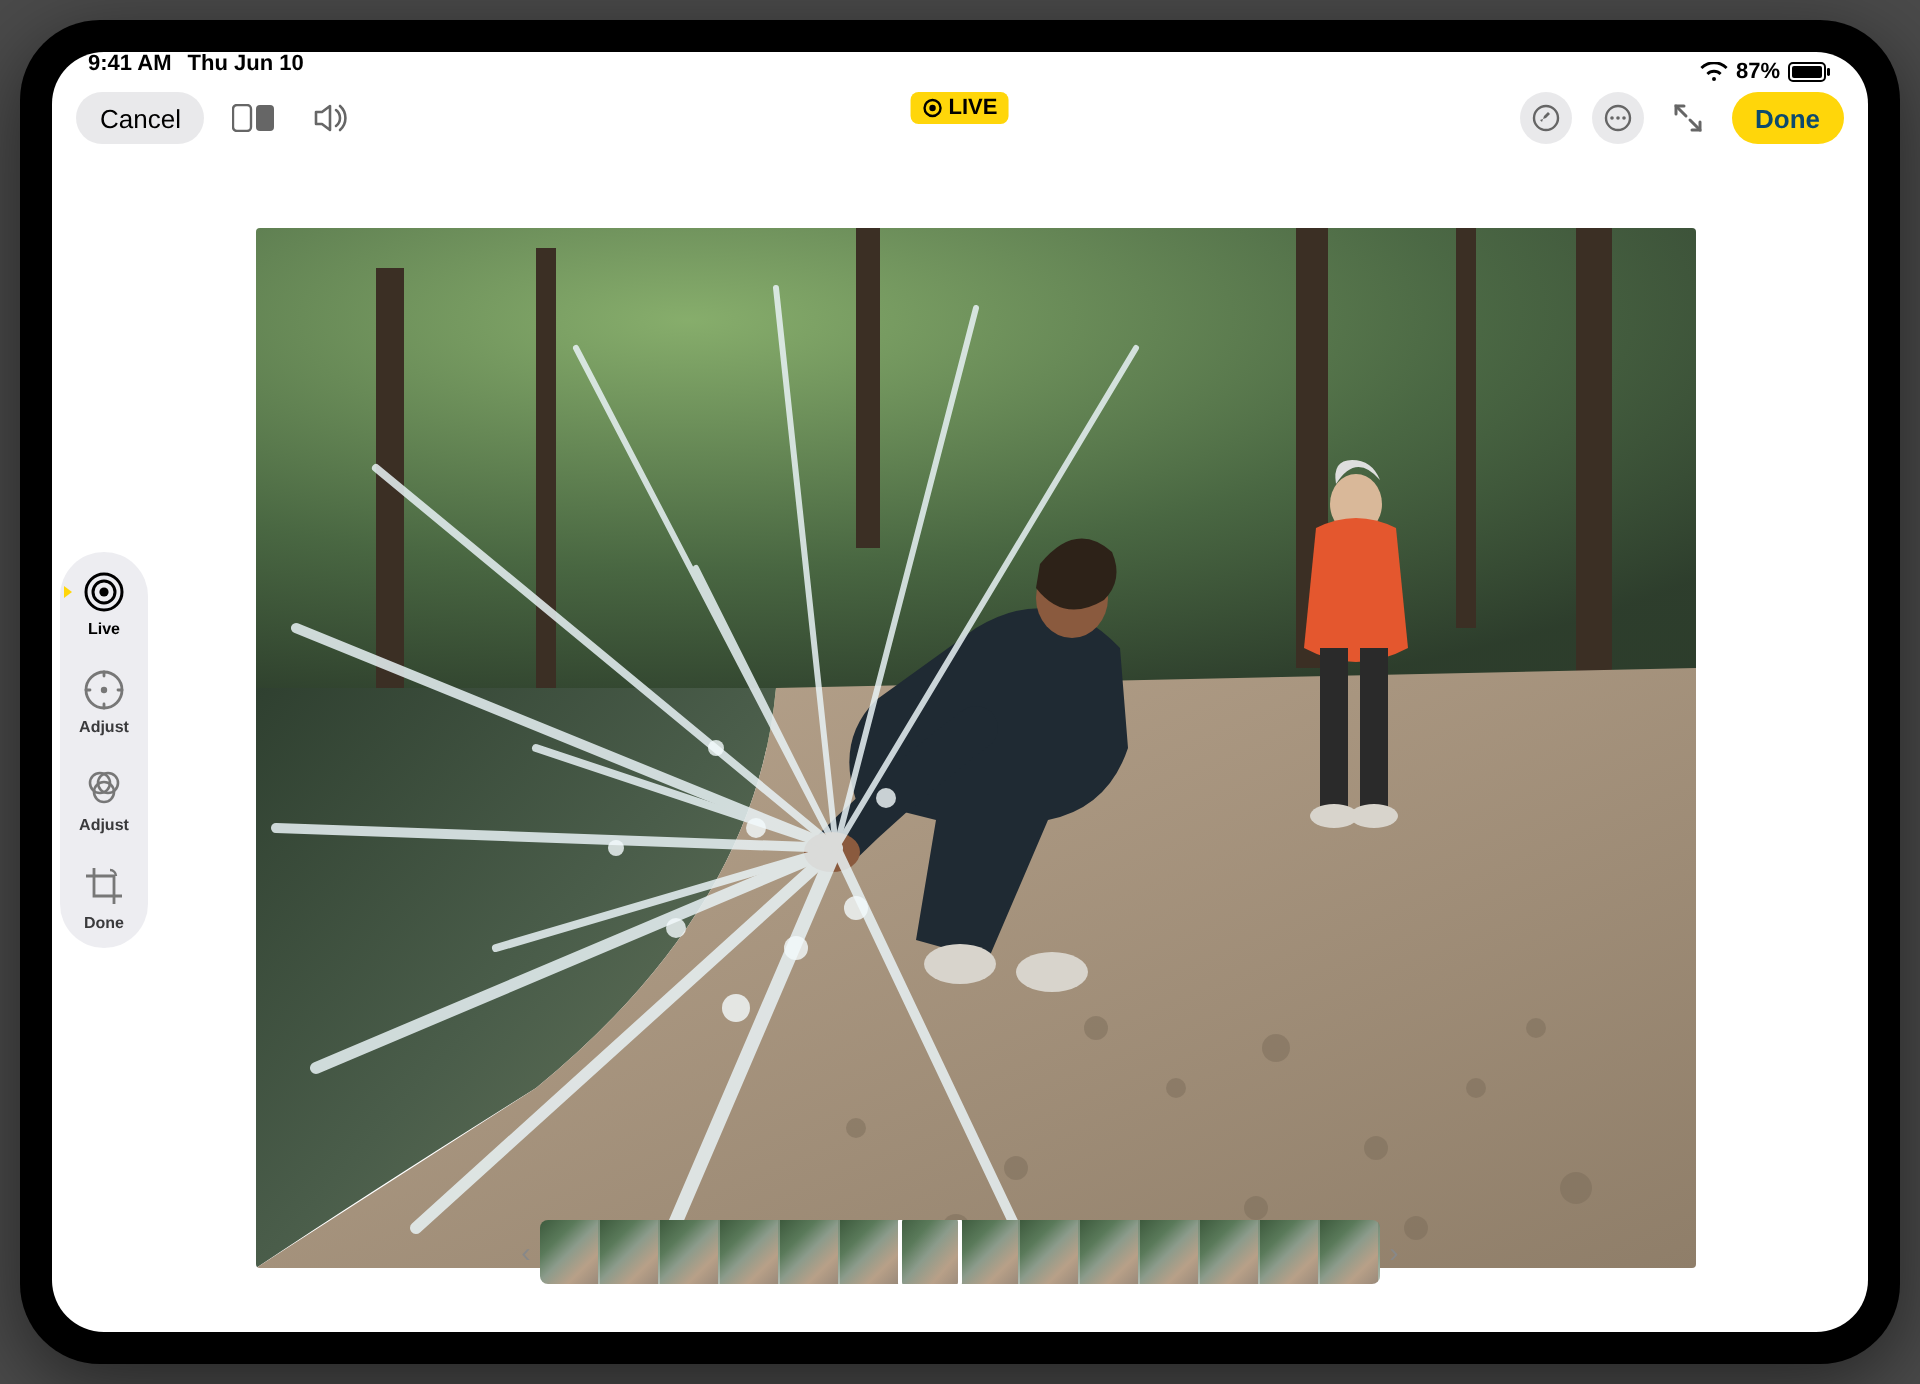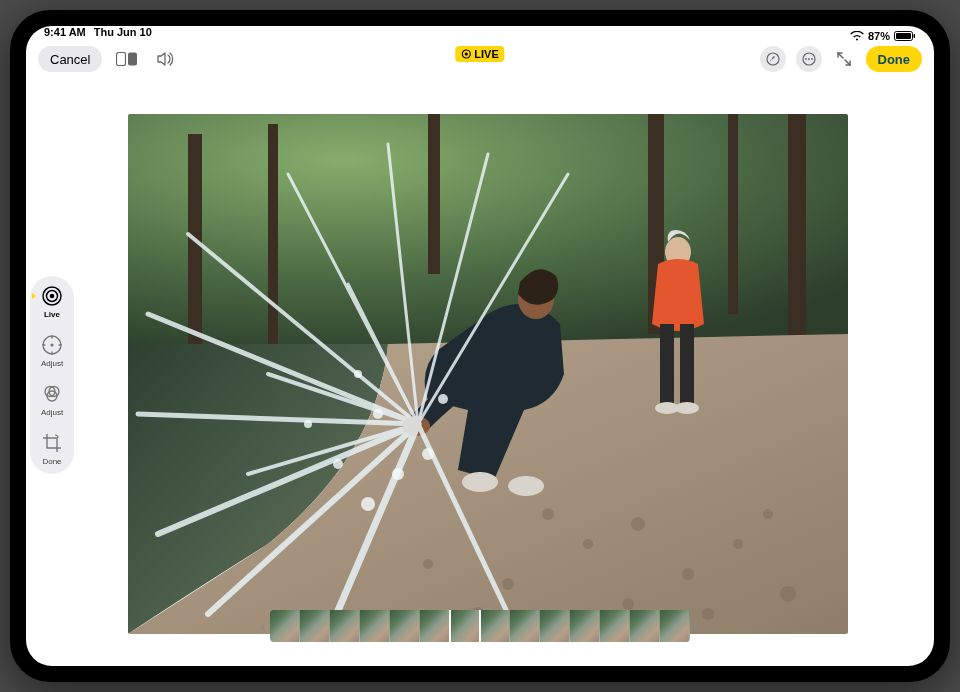--- a/index.html
+++ b/index.html
@@ -146,21 +146,21 @@
     .sidebar-icon {
       width: 24px;
       height: 24px;
       display: flex;
       align-items: center;
       justify-content: center;
     }
     .sidebar-label {
       font-size: 8px;
       color: #3a3a3c;
-      font-weight: 400;
+      font-weight: 700;
     }
     .sidebar-item.active .sidebar-icon { filter: none; }
     .sidebar-item.active .sidebar-label { color: #000; font-weight: 600; }
     
     .photo-canvas {
       flex: 1;
       display: flex;
       align-items: center;
       justify-content: center;
       padding: 6px 40px 8px 56px;

